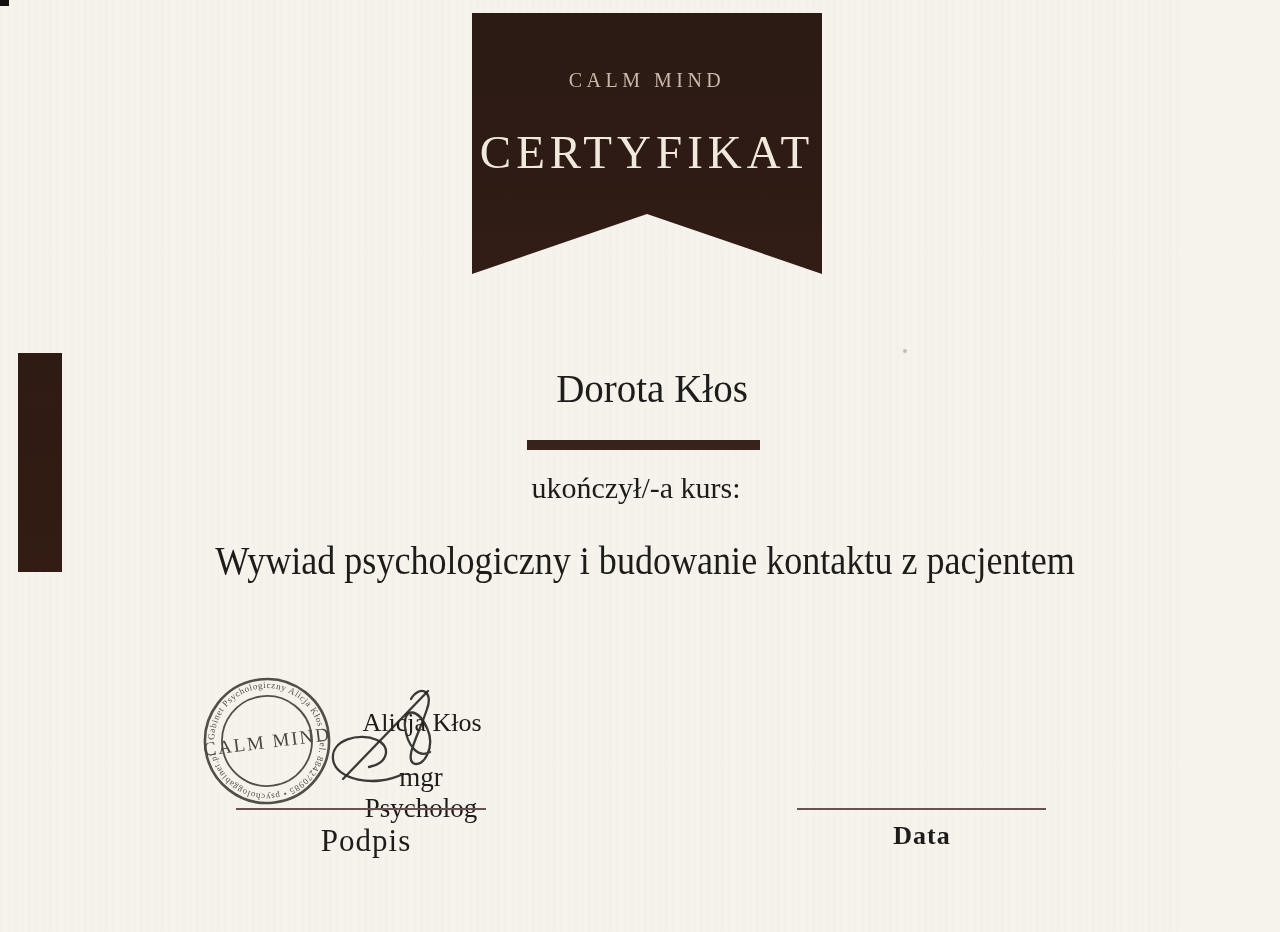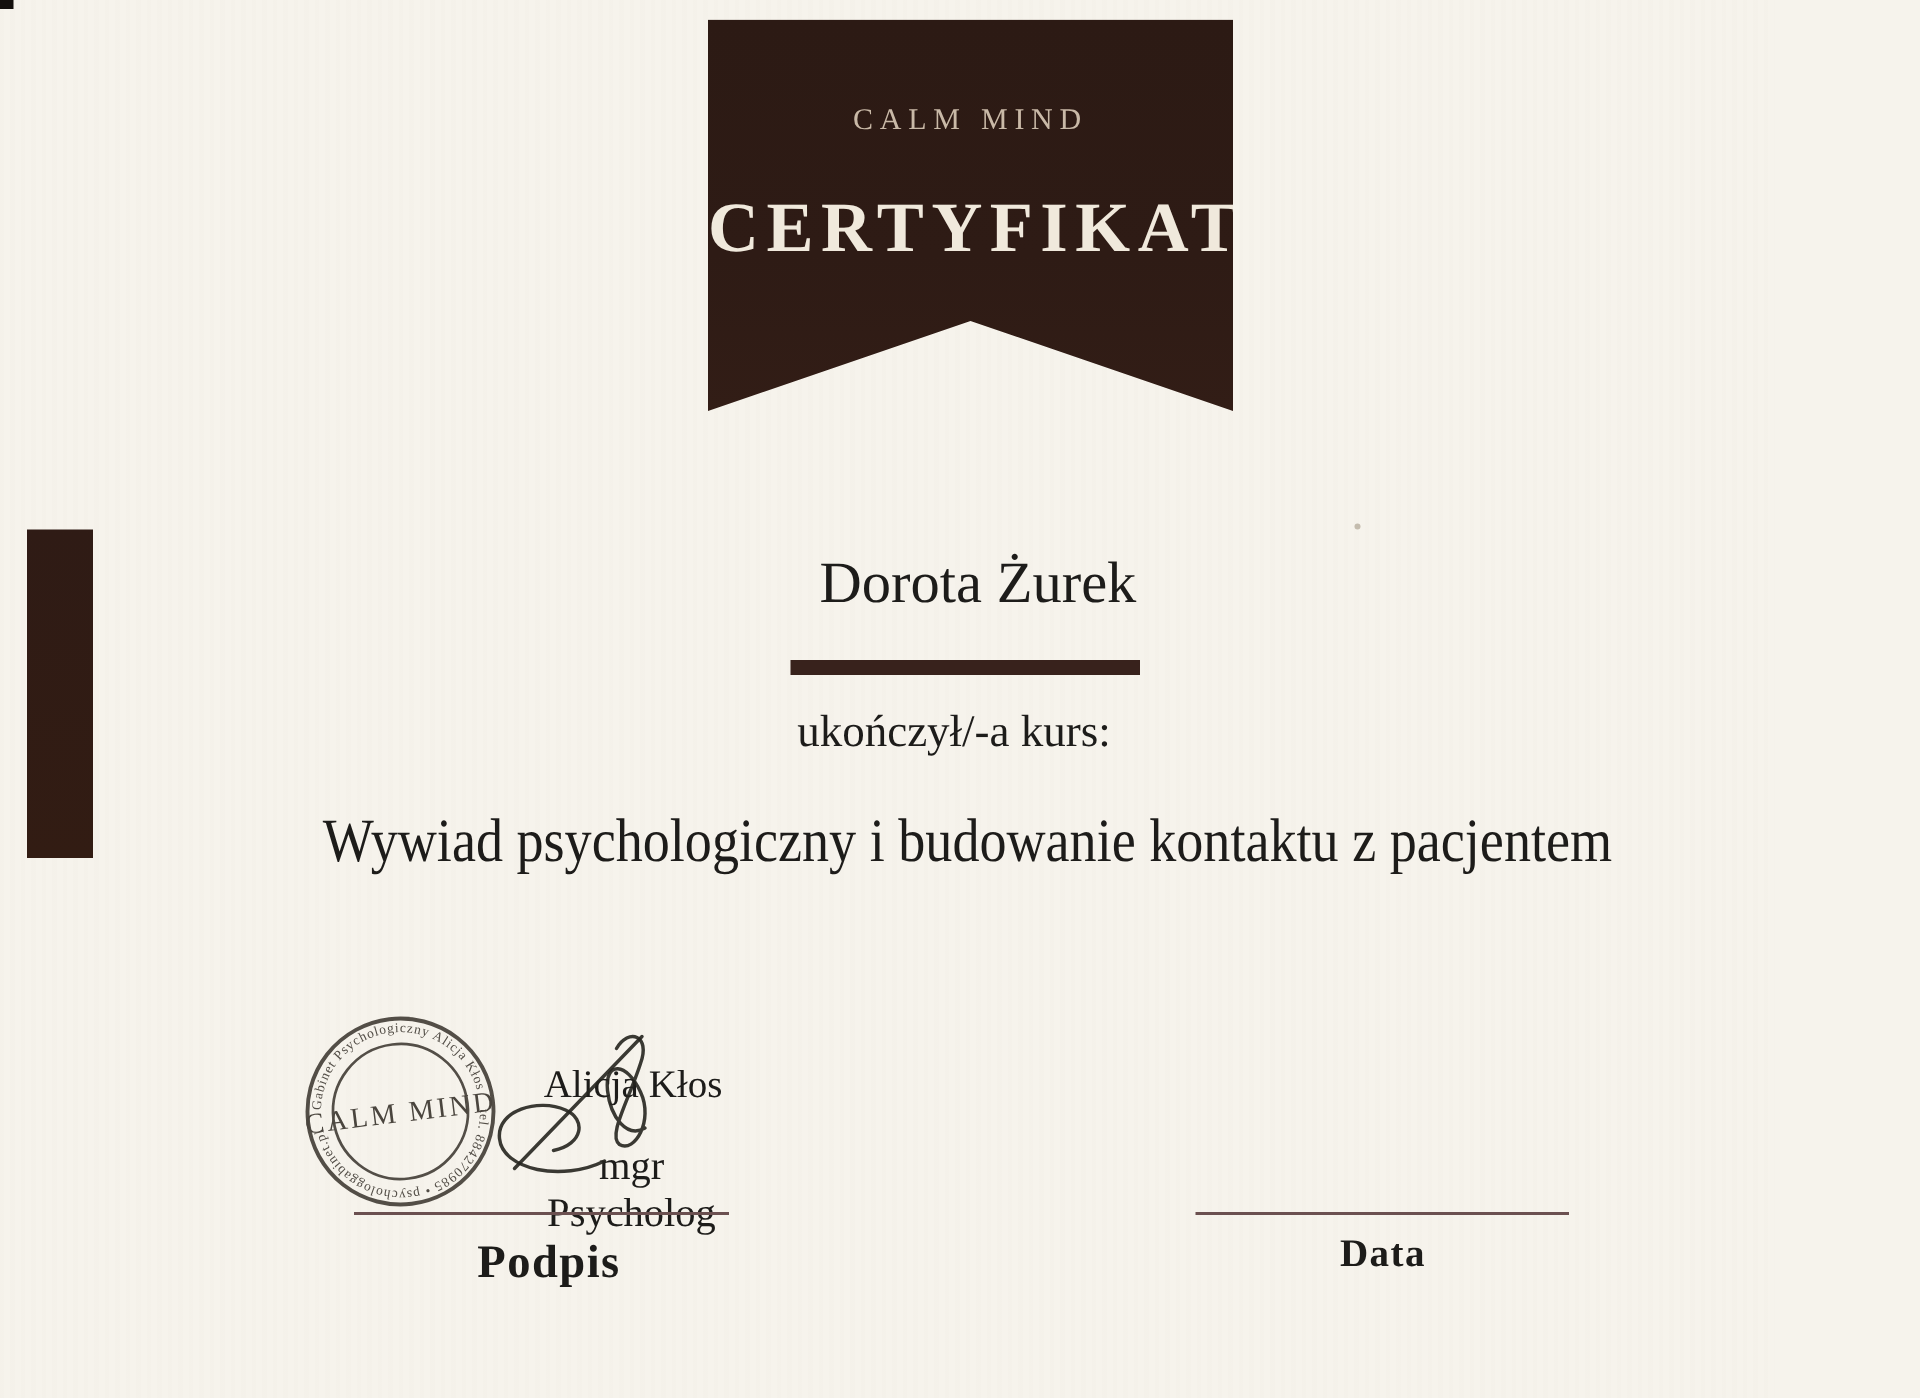--- a/index.html
+++ b/index.html
@@ -31,21 +31,21 @@
     background: linear-gradient(180deg, #2c1a14 0%, #2e1b15 60%, #321d16 100%);
     clip-path: polygon(0 0, 100% 0, 100% 100%, 50% 77%, 0 100%);
     text-align: center;
   }
   .banner-brand {
     position: absolute; left: 0; right: 0; top: 56px;
     font-size: 20px; letter-spacing: 4.5px; color: #c9b9a7;
   }
   .banner-title {
     position: absolute; left: 0; right: 0; top: 112px;
-    font-size: 47px; letter-spacing: 5px; color: #f0e9dc; font-weight: bold;
+    font-size: 47px; letter-spacing: 5px; color: #f0e9dc;
   }
 
   
   .bar-left  { left: 18px;   top: 353px; width: 44px; height: 219px; background: linear-gradient(180deg,#2f1b15,#321c13); }
   .bar-right { left: 1223px; top: 353px; width: 40px; height: 217px; background: linear-gradient(180deg,#301b14,#341e15); }
 
   .statement  { left: 340px; top: 303px; width: 622px; text-align: center; font-size: 31px; }
   .recipient  { left: 340px; top: 366px; width: 624px; text-align: center; font-size: 39px; }
   .divider    { left: 527px; top: 440px; width: 233px; height: 10px; background: #38221c; }
   .completion { left: 326px; top: 471px; width: 620px; text-align: center; font-size: 30px; }
@@ -62,21 +62,21 @@
   .stamp .center-text { font-family: "Liberation Serif", serif; font-size: 19px; letter-spacing: 2px; fill: #3c3730; }
 
   
   .sig-name  { left: 351px; top: 708px; width: 142px; text-align: center; font-size: 26px; }
   .sig-title { left: 341px; top: 762px; width: 160px; text-align: center; font-size: 27px; }
   .scribble  { left: 323px; top: 678px; width: 122px; height: 128px; }
   .scribble svg { width: 100%; height: 100%; }
   .scribble path { fill: none; stroke: #26251f; stroke-width: 2.3; stroke-linecap: round; stroke-linejoin: round; opacity: 0.9; }
 
   .sig-line  { left: 236px; top: 808px; width: 250px; height: 2px; background: #6b5050; }
-  .sig-label { left: 286px; top: 823px; width: 160px; text-align: center; font-size: 31px; font-weight: bold; letter-spacing: 1px; }
+  .sig-label { left: 286px; top: 823px; width: 160px; text-align: center; font-size: 31px; font-weight: normal; letter-spacing: 1px; }
 
   
   .date-value { left: 795px; top: 740px; width: 264px; text-align: center; font-size: 38px; }
   .date-line  { left: 797px; top: 808px; width: 249px; height: 2px; background: #6b5050; }
   .date-label { left: 842px; top: 821px; width: 160px; text-align: center; font-size: 26px; font-weight: bold; letter-spacing: 1px; }
 </style>
 </head>
 <body>
 
 <div id="certificate">
@@ -85,21 +85,21 @@
   <div class="abs speck"></div>
 
   <div class="abs banner">
     <div class="banner-brand">CALM MIND</div>
     <div class="banner-title">CERTYFIKAT</div>
   </div>
 
   <div class="abs bar-left"></div>
   <div class="abs bar-right"></div>
 
-  <div class="abs recipient">Dorota Żurek</div>
+  <div class="abs recipient">Dorota Kłos</div>
   <div class="abs divider"></div>
   <div class="abs completion">ukończył/-a kurs:</div>
   <div class="abs course">Wywiad psychologiczny i budowanie kontaktu z pacjentem</div>
 
   <div class="abs stamp">
     <svg viewBox="0 0 134 134">
       <circle cx="67" cy="67" r="62" stroke-width="2.6"></circle>
       <circle cx="67" cy="67" r="45" stroke-width="1.8"></circle>
       <path id="stampRing" d="M 14,67 A 53,53 0 1 1 120,67 A 53,53 0 1 1 14,67" fill="none" stroke="none"></path>
       <text class="arc-text">

